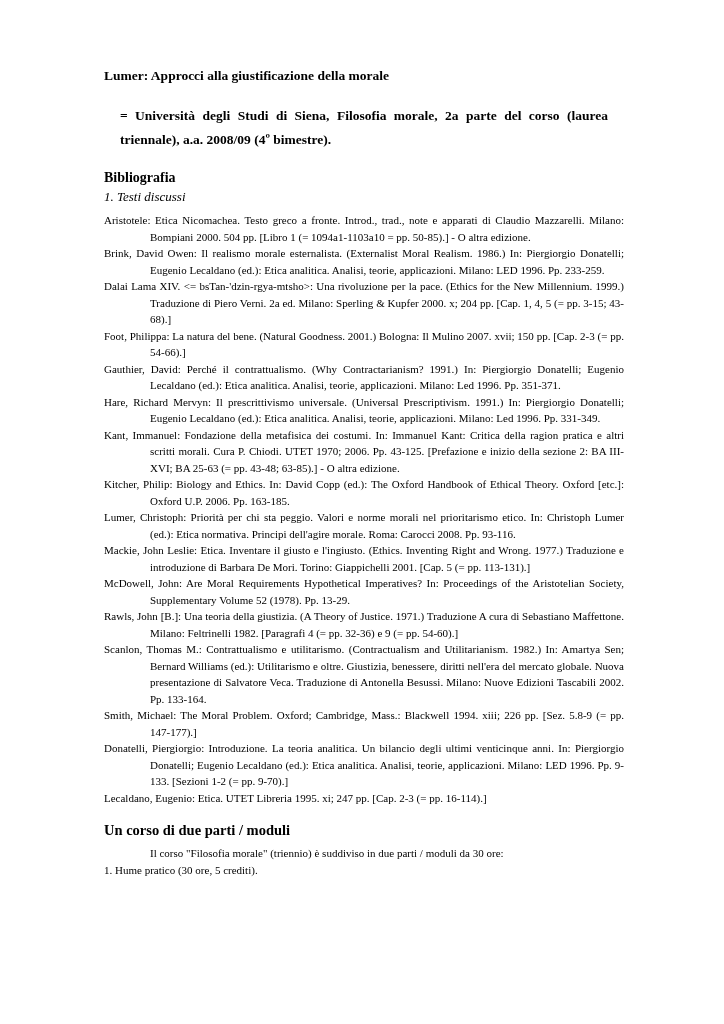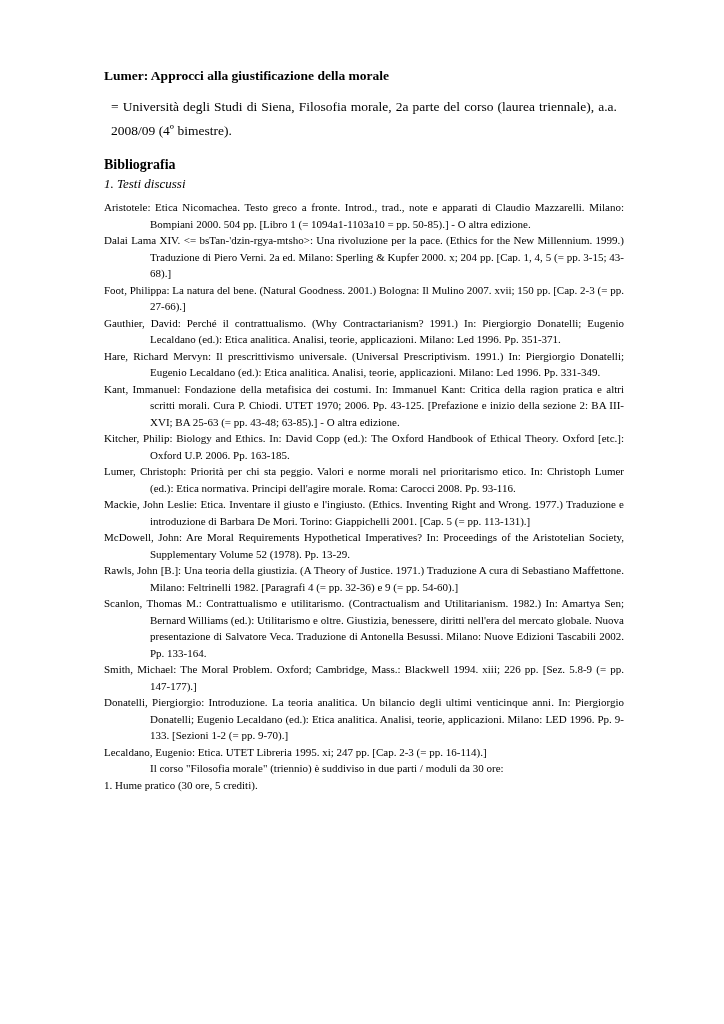--- a/index.html
+++ b/index.html
@@ -17,24 +17,25 @@
     font-family: "Liberation Serif", "DejaVu Serif", serif;
     overflow: hidden;
   }
   .doc-title {
     margin: 0;
     font-size: 13.5px;
     font-weight: bold;
     line-height: 24px;
   }
   .doc-subtitle {
-    margin: 7px;
+    margin: 16px;
     font-size: 13.5px;
     line-height: 24px;
     text-align: justify;
+    font-weight: bold;
   }
   .sec-heading {
     margin: 12px 0 0 0;
     font-size: 14px;
     font-weight: bold;
     line-height: 20px;
   }
   .sub-heading {
     margin: 0 0 6px 0;
     font-size: 13px;
@@ -71,35 +72,37 @@
 
   <p class="doc-title">Lumer: Approcci alla giustificazione della morale</p>
 
   <p class="doc-subtitle">= Università degli Studi di Siena, Filosofia morale, 2a parte del corso (laurea triennale), a.a. 2008/09 (4º bimestre).</p>
 
   <h2 class="sec-heading">Bibliografia</h2>
 
   <p class="sub-heading">1. Testi discussi</p>
 
   <p class="entry">Aristotele: Etica Nicomachea. Testo greco a fronte. Introd., trad., note e apparati di Claudio Mazzarelli. Milano: Bompiani 2000. 504 pp. [Libro 1 (= 1094a1-1103a10 = pp. 50-85).] - O altra edizione.</p>
+  <p class="entry">Brink, David Owen: Il realismo morale esternalista. (Externalist Moral Realism. 1986.) In: Piergiorgio Donatelli; Eugenio Lecaldano (ed.): Etica analitica. Analisi, teorie, applicazioni. Milano: LED 1996. Pp. 233-259.</p>
   <p class="entry">Dalai Lama XIV. &lt;= bsTan-'dzin-rgya-mtsho&gt;: Una rivoluzione per la pace. (Ethics for the New Millennium. 1999.) Traduzione di Piero Verni. 2a ed. Milano: Sperling &amp; Kupfer 2000. x; 204 pp. [Cap. 1, 4, 5 (= pp. 3-15; 43-68).]</p>
-  <p class="entry">Foot, Philippa: La natura del bene. (Natural Goodness. 2001.) Bologna: Il Mulino 2007. xvii; 150 pp. [Cap. 2-3 (= pp. 27-66).]</p>
+  <p class="entry">Foot, Philippa: La natura del bene. (Natural Goodness. 2001.) Bologna: Il Mulino 2007. xvii; 150 pp. [Cap. 2-3 (= pp. 54-66).]</p>
   <p class="entry">Gauthier, David: Perché il contrattualismo. (Why Contractarianism? 1991.) In: Piergiorgio Donatelli; Eugenio Lecaldano (ed.): Etica analitica. Analisi, teorie, applicazioni. Milano: Led 1996. Pp. 351-371.</p>
   <p class="entry">Hare, Richard Mervyn: Il prescrittivismo universale. (Universal Prescriptivism. 1991.) In: Piergiorgio Donatelli; Eugenio Lecaldano (ed.): Etica analitica. Analisi, teorie, applicazioni. Milano: Led 1996. Pp. 331-349.</p>
   <p class="entry">Kant, Immanuel: Fondazione della metafisica dei costumi. In: Immanuel Kant: Critica della ragion pratica e altri scritti morali. Cura P. Chiodi. UTET 1970; 2006. Pp. 43-125. [Prefazione e inizio della sezione 2: BA III-XVI; BA 25-63 (= pp. 43-48; 63-85).] - O altra edizione.</p>
   <p class="entry">Kitcher, Philip: Biology and Ethics. In: David Copp (ed.): The Oxford Handbook of Ethical Theory. Oxford [etc.]: Oxford U.P. 2006. Pp. 163-185.</p>
   <p class="entry">Lumer, Christoph: Priorità per chi sta peggio. Valori e norme morali nel prioritarismo etico. In: Christoph Lumer (ed.): Etica normativa. Principi dell'agire morale. Roma: Carocci 2008. Pp. 93-116.</p>
   <p class="entry">Mackie, John Leslie: Etica. Inventare il giusto e l'ingiusto. (Ethics. Inventing Right and Wrong. 1977.) Traduzione e introduzione di Barbara De Mori. Torino: Giappichelli 2001. [Cap. 5 (= pp. 113-131).]</p>
   <p class="entry">McDowell, John: Are Moral Requirements Hypothetical Imperatives? In: Proceedings of the Aristotelian Society, Supplementary Volume 52 (1978). Pp. 13-29.</p>
   <p class="entry">Rawls, John [B.]: Una teoria della giustizia. (A Theory of Justice. 1971.) Traduzione A cura di Sebastiano Maffettone. Milano: Feltrinelli 1982. [Paragrafi 4 (= pp. 32-36) e 9 (= pp. 54-60).]</p>
   <p class="entry">Scanlon, Thomas M.: Contrattualismo e utilitarismo. (Contractualism and Utilitarianism. 1982.) In: Amartya Sen; Bernard Williams (ed.): Utilitarismo e oltre. Giustizia, benessere, diritti nell'era del mercato globale. Nuova presentazione di Salvatore Veca. Traduzione di Antonella Besussi. Milano: Nuove Edizioni Tascabili 2002. Pp. 133-164.</p>
   <p class="entry">Smith, Michael: The Moral Problem. Oxford; Cambridge, Mass.: Blackwell 1994. xiii; 226 pp. [Sez. 5.8-9 (= pp. 147-177).]</p>
 
 
   <p class="entry">Donatelli, Piergiorgio: Introduzione. La teoria analitica. Un bilancio degli ultimi venticinque anni. In: Piergiorgio Donatelli; Eugenio Lecaldano (ed.): Etica analitica. Analisi, teorie, applicazioni. Milano: LED 1996. Pp. 9-133. [Sezioni 1-2 (= pp. 9-70).]</p>
   <p class="entry">Lecaldano, Eugenio: Etica. UTET Libreria 1995. xi; 247 pp. [Cap. 2-3 (= pp. 16-114).]</p>
 
+  <h2 class="course-heading">Un corso di due parti / moduli</h2>
 
   <p class="para indent-first">Il corso "Filosofia morale" (triennio) è suddiviso in due parti / moduli da 30 ore:</p>
 
   <p class="para">1. Hume pratico (30 ore, 5 crediti).</p>
 
 </div>
 
 </body></html>

